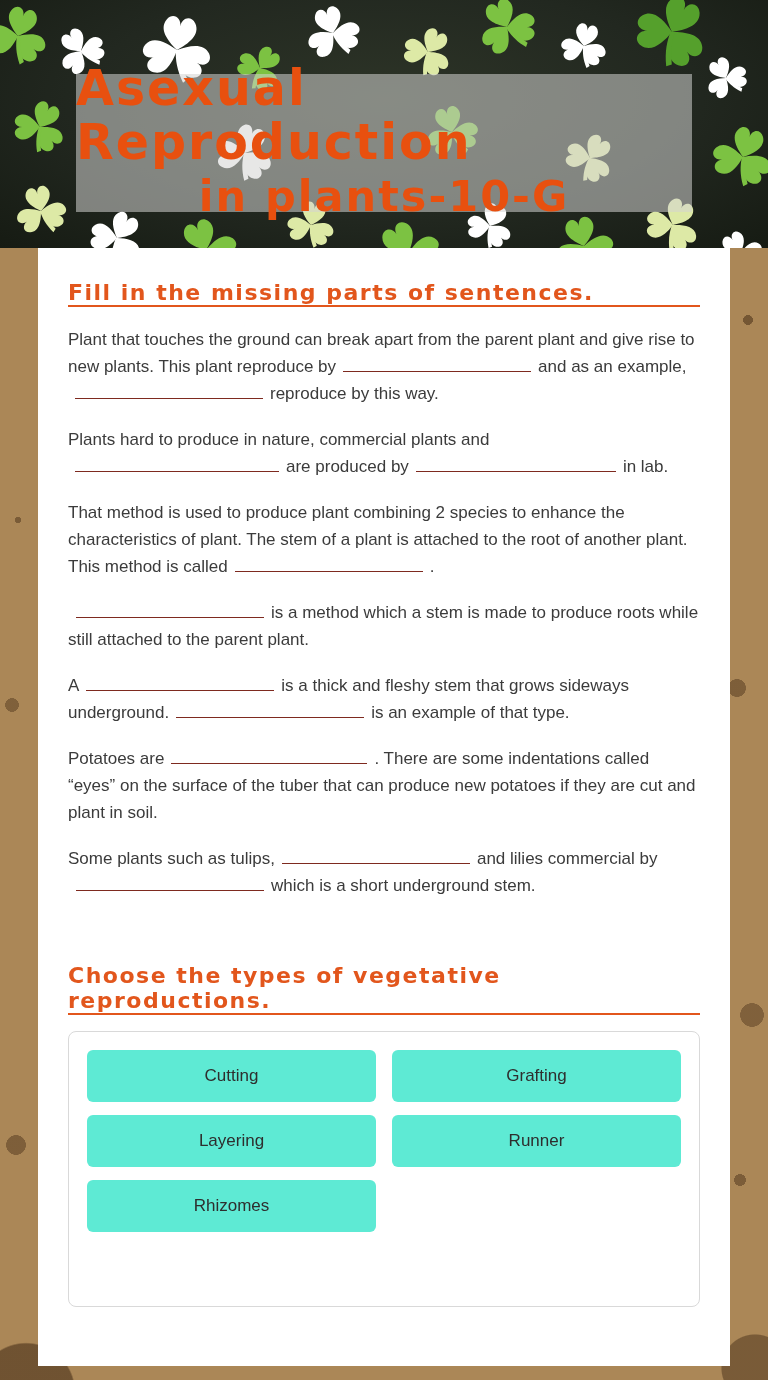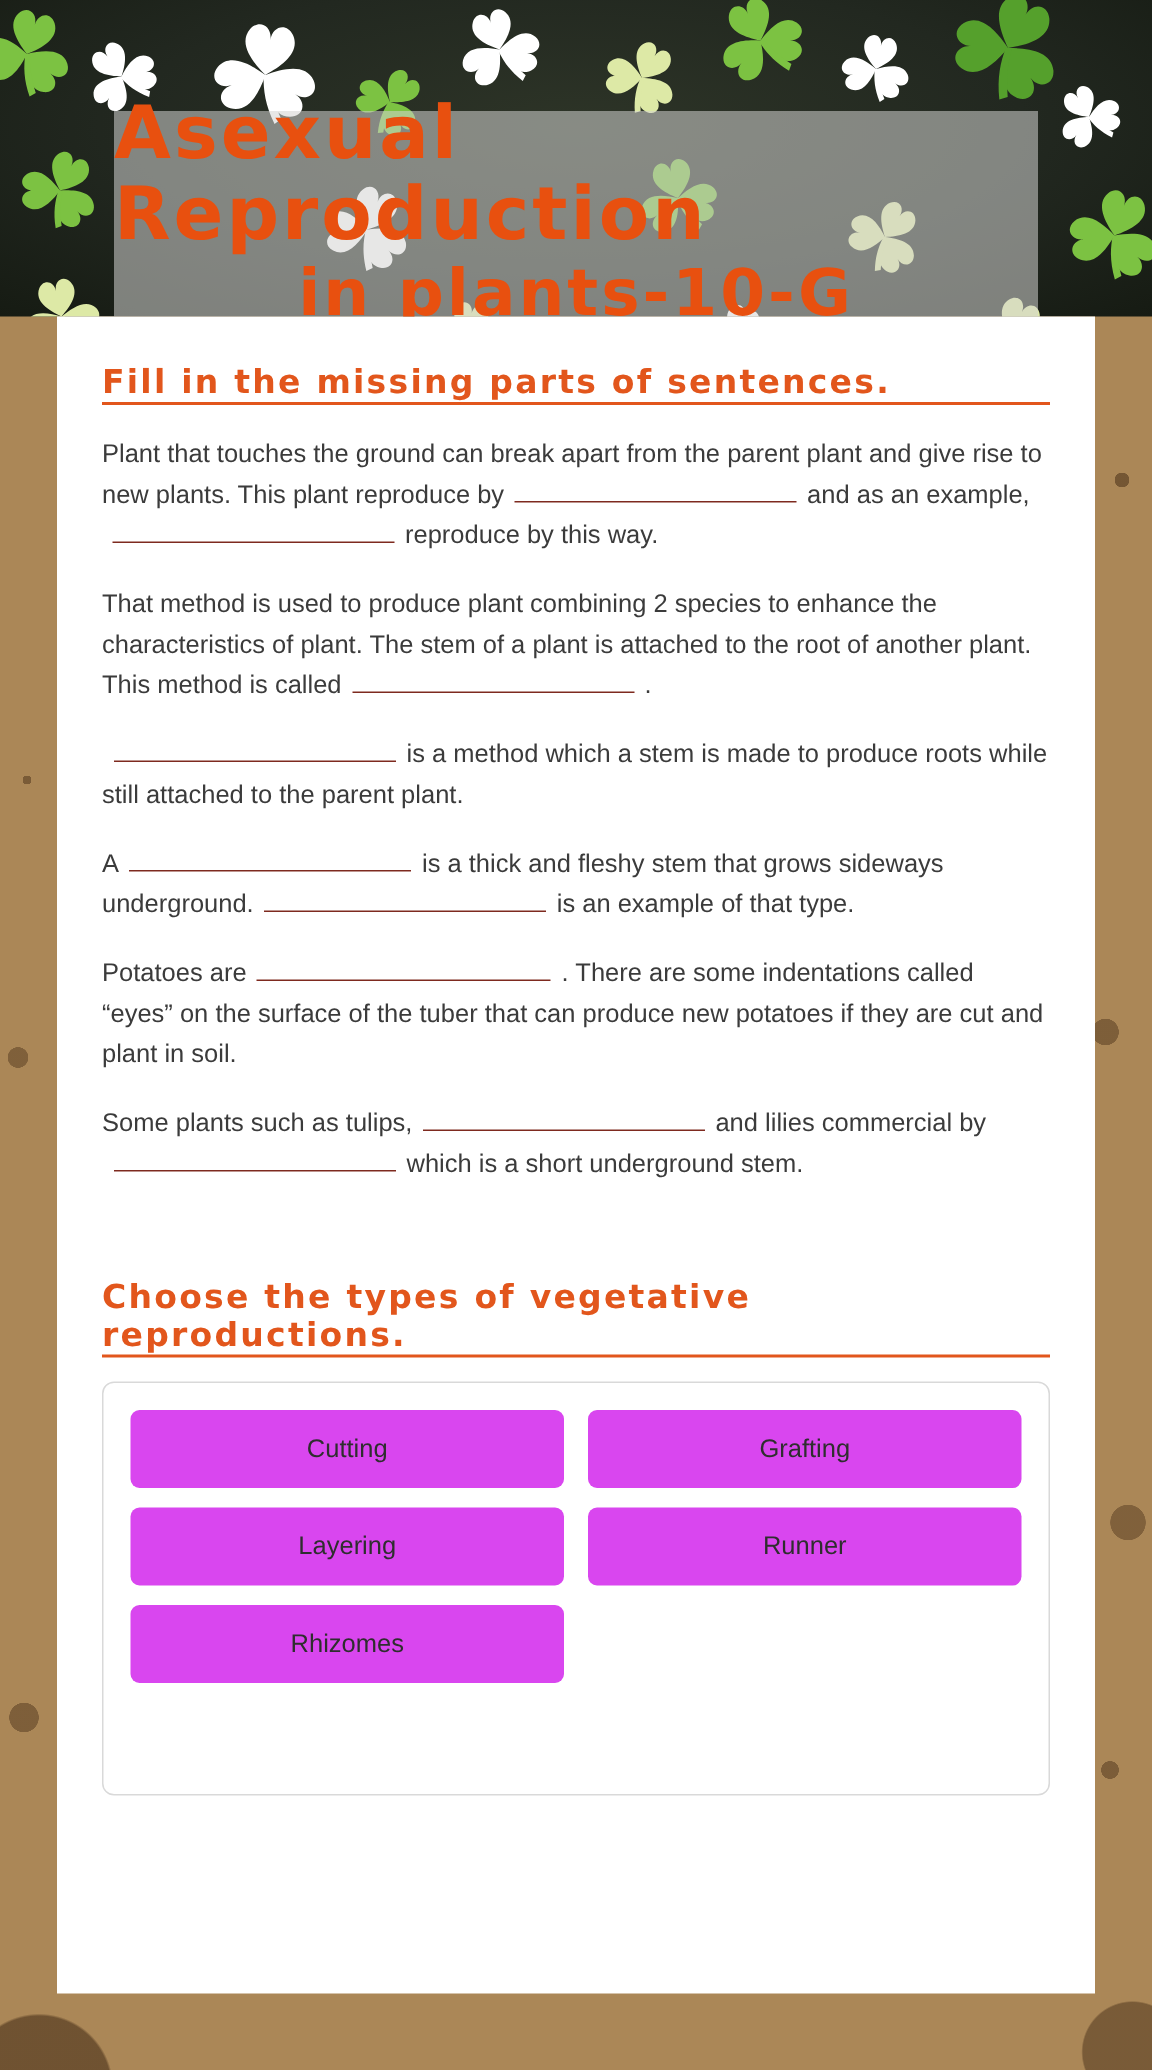--- a/index.html
+++ b/index.html
@@ -18,21 +18,21 @@
       radial-gradient(circle 6px  at 740px 1180px, rgba(58,34,14,.42) 97%, transparent 100%),
       radial-gradient(circle 10px at 16px  1145px, rgba(58,34,14,.40) 97%, transparent 100%),
       radial-gradient(circle 80px at 26px  1392px, rgba(52,30,12,.50) 60%, transparent 62%),
       radial-gradient(circle 55px at 755px 1368px, rgba(52,30,12,.42) 60%, transparent 62%),
       radial-gradient(circle 4px  at 50px  985px, rgba(62,38,16,.40) 97%, transparent 100%),
       radial-gradient(circle 5px  at 700px 860px, rgba(62,38,16,.35) 97%, transparent 100%);
   }
 
   
   .banner {
-    position:relative; width:768px; height:211px; overflow:hidden;
+    position:relative; width:768px; height:248px; overflow:hidden;
     background:radial-gradient(ellipse at 50% 40%, #2d3427 0%, #222820 55%, #161b13 100%);
   }
   .sh { position:absolute; }
   .title-box {
     position:absolute; left:76px; top:74px; width:616px; height:138px;
     background:rgba(212,212,210,0.55);
     display:flex; flex-direction:column; align-items:center; justify-content:center;
     z-index:5;
   }
   .title-line1 {
@@ -65,21 +65,21 @@
   .choose-heading-wrap { margin-top:64px; }
 
   .options-panel {
     margin-top:16px; background:#ffffff; border:1px solid #d9d9d9; border-radius:8px;
     padding:18px; min-height:276px;
   }
   .opt-grid {
     display:grid; grid-template-columns:1fr 1fr; column-gap:16px; row-gap:13px;
   }
   .opt {
-    height:52px; background:#d946ef; border:none; border-radius:6px;
+    height:52px; background:#5eead4; border:none; border-radius:6px;
     font-family:"Liberation Sans", sans-serif; font-size:17px; color:#2e2e2e;
     display:flex; align-items:center; justify-content:center; cursor:pointer;
   }
 </style>
 </head>
 <body>
 
 <svg width="0" height="0" style="position:absolute" aria-hidden="true">
   <symbol id="shamrock-sym" viewBox="-32 -32 64 64">
     <path id="leaf" d="M0 0 C-8 -6 -16 -14 -11 -22 C-7 -28 0 -25 0 -18 C0 -25 7 -28 11 -22 C16 -14 8 -6 0 0 Z"></path>
@@ -170,20 +170,23 @@
 </div>
 
 <div class="card">
 
   <div class="section-heading">Fill in the missing parts of sentences.</div>
 
   <p class="para">
     <span>Plant that touches the ground can break apart from the parent plant and give rise to new plants. This plant reproduce by</span><span class="blank"></span><span>and as an example,</span><span class="blank"></span><span>reproduce by this way.</span>
   </p>
 
+  <p class="para">
+    <span>Plants hard to produce in nature, commercial plants and</span><span class="blank" style="width:204px"></span><span>are produced by</span><span class="blank" style="width:200px"></span><span>in lab.</span>
+  </p>
 
   <p class="para">
     <span>That method is used to produce plant combining 2 species to enhance the characteristics of plant. The stem of a plant is attached to the root of another plant. This method is called</span><span class="blank"></span><span>.</span>
   </p>
 
   <p class="para">
     <span class="blank start"></span><span>is a method which a stem is made to produce roots while still attached to the parent plant.</span>
   </p>
 
 

